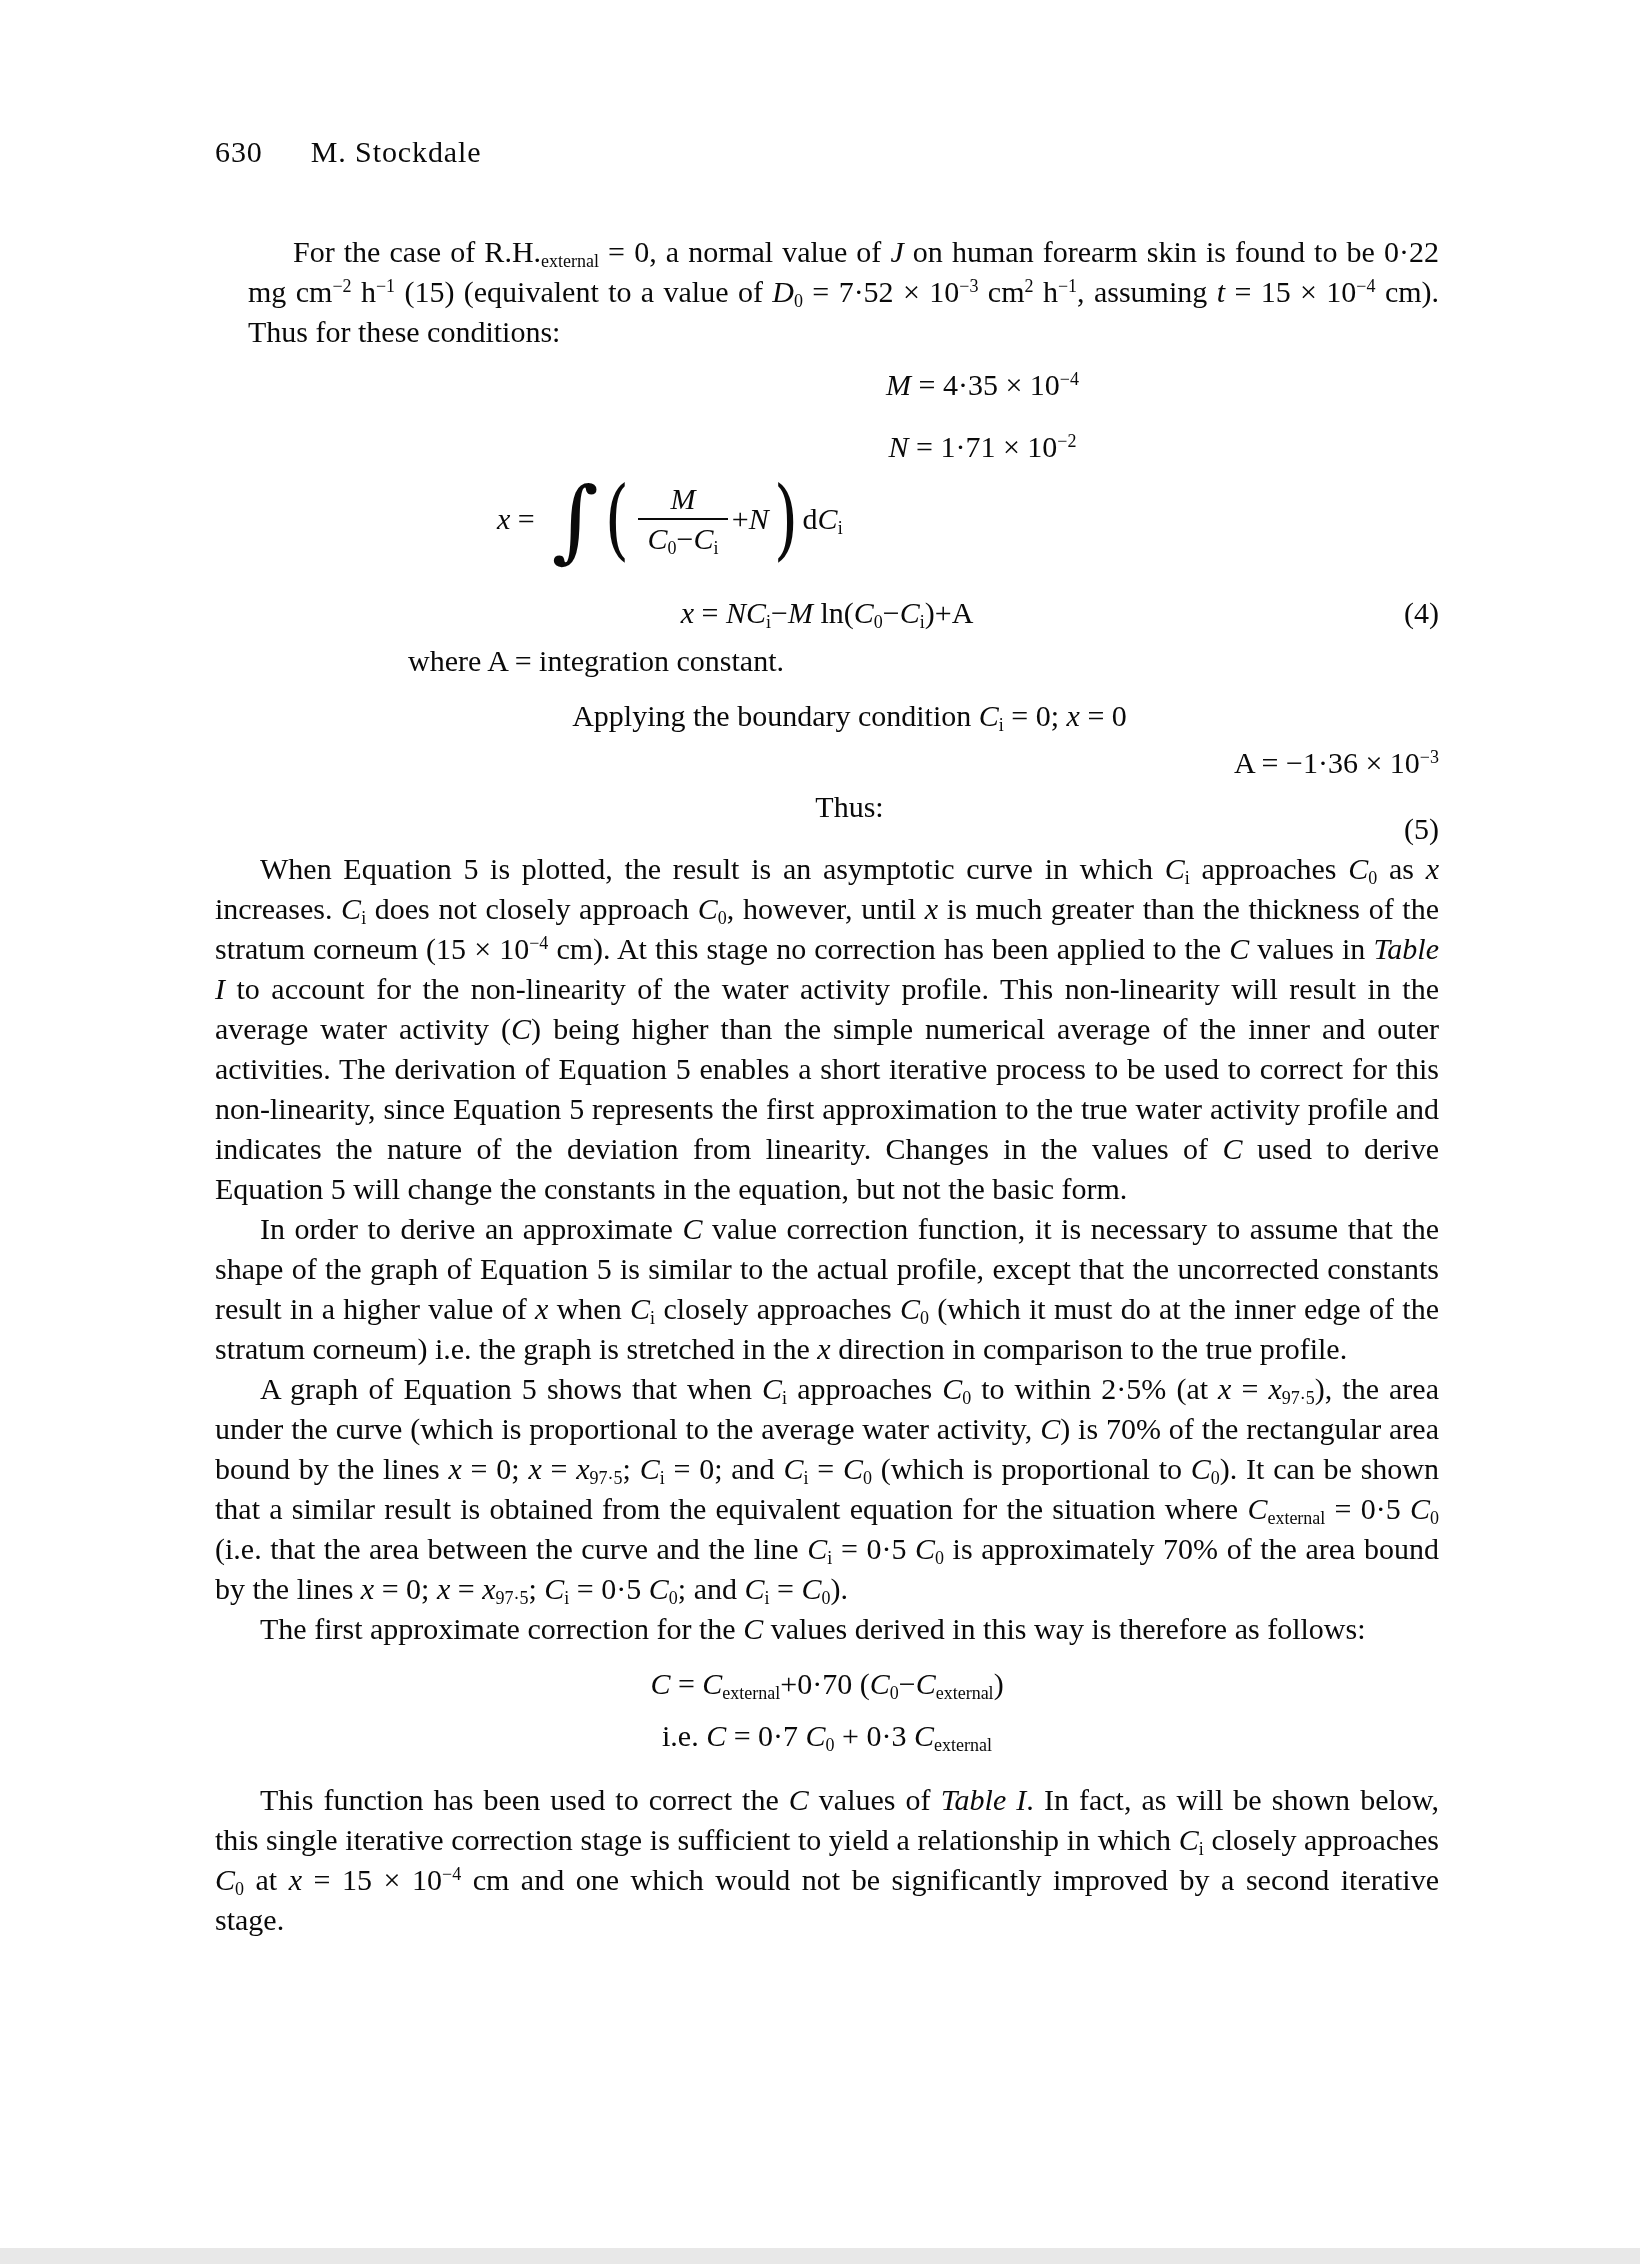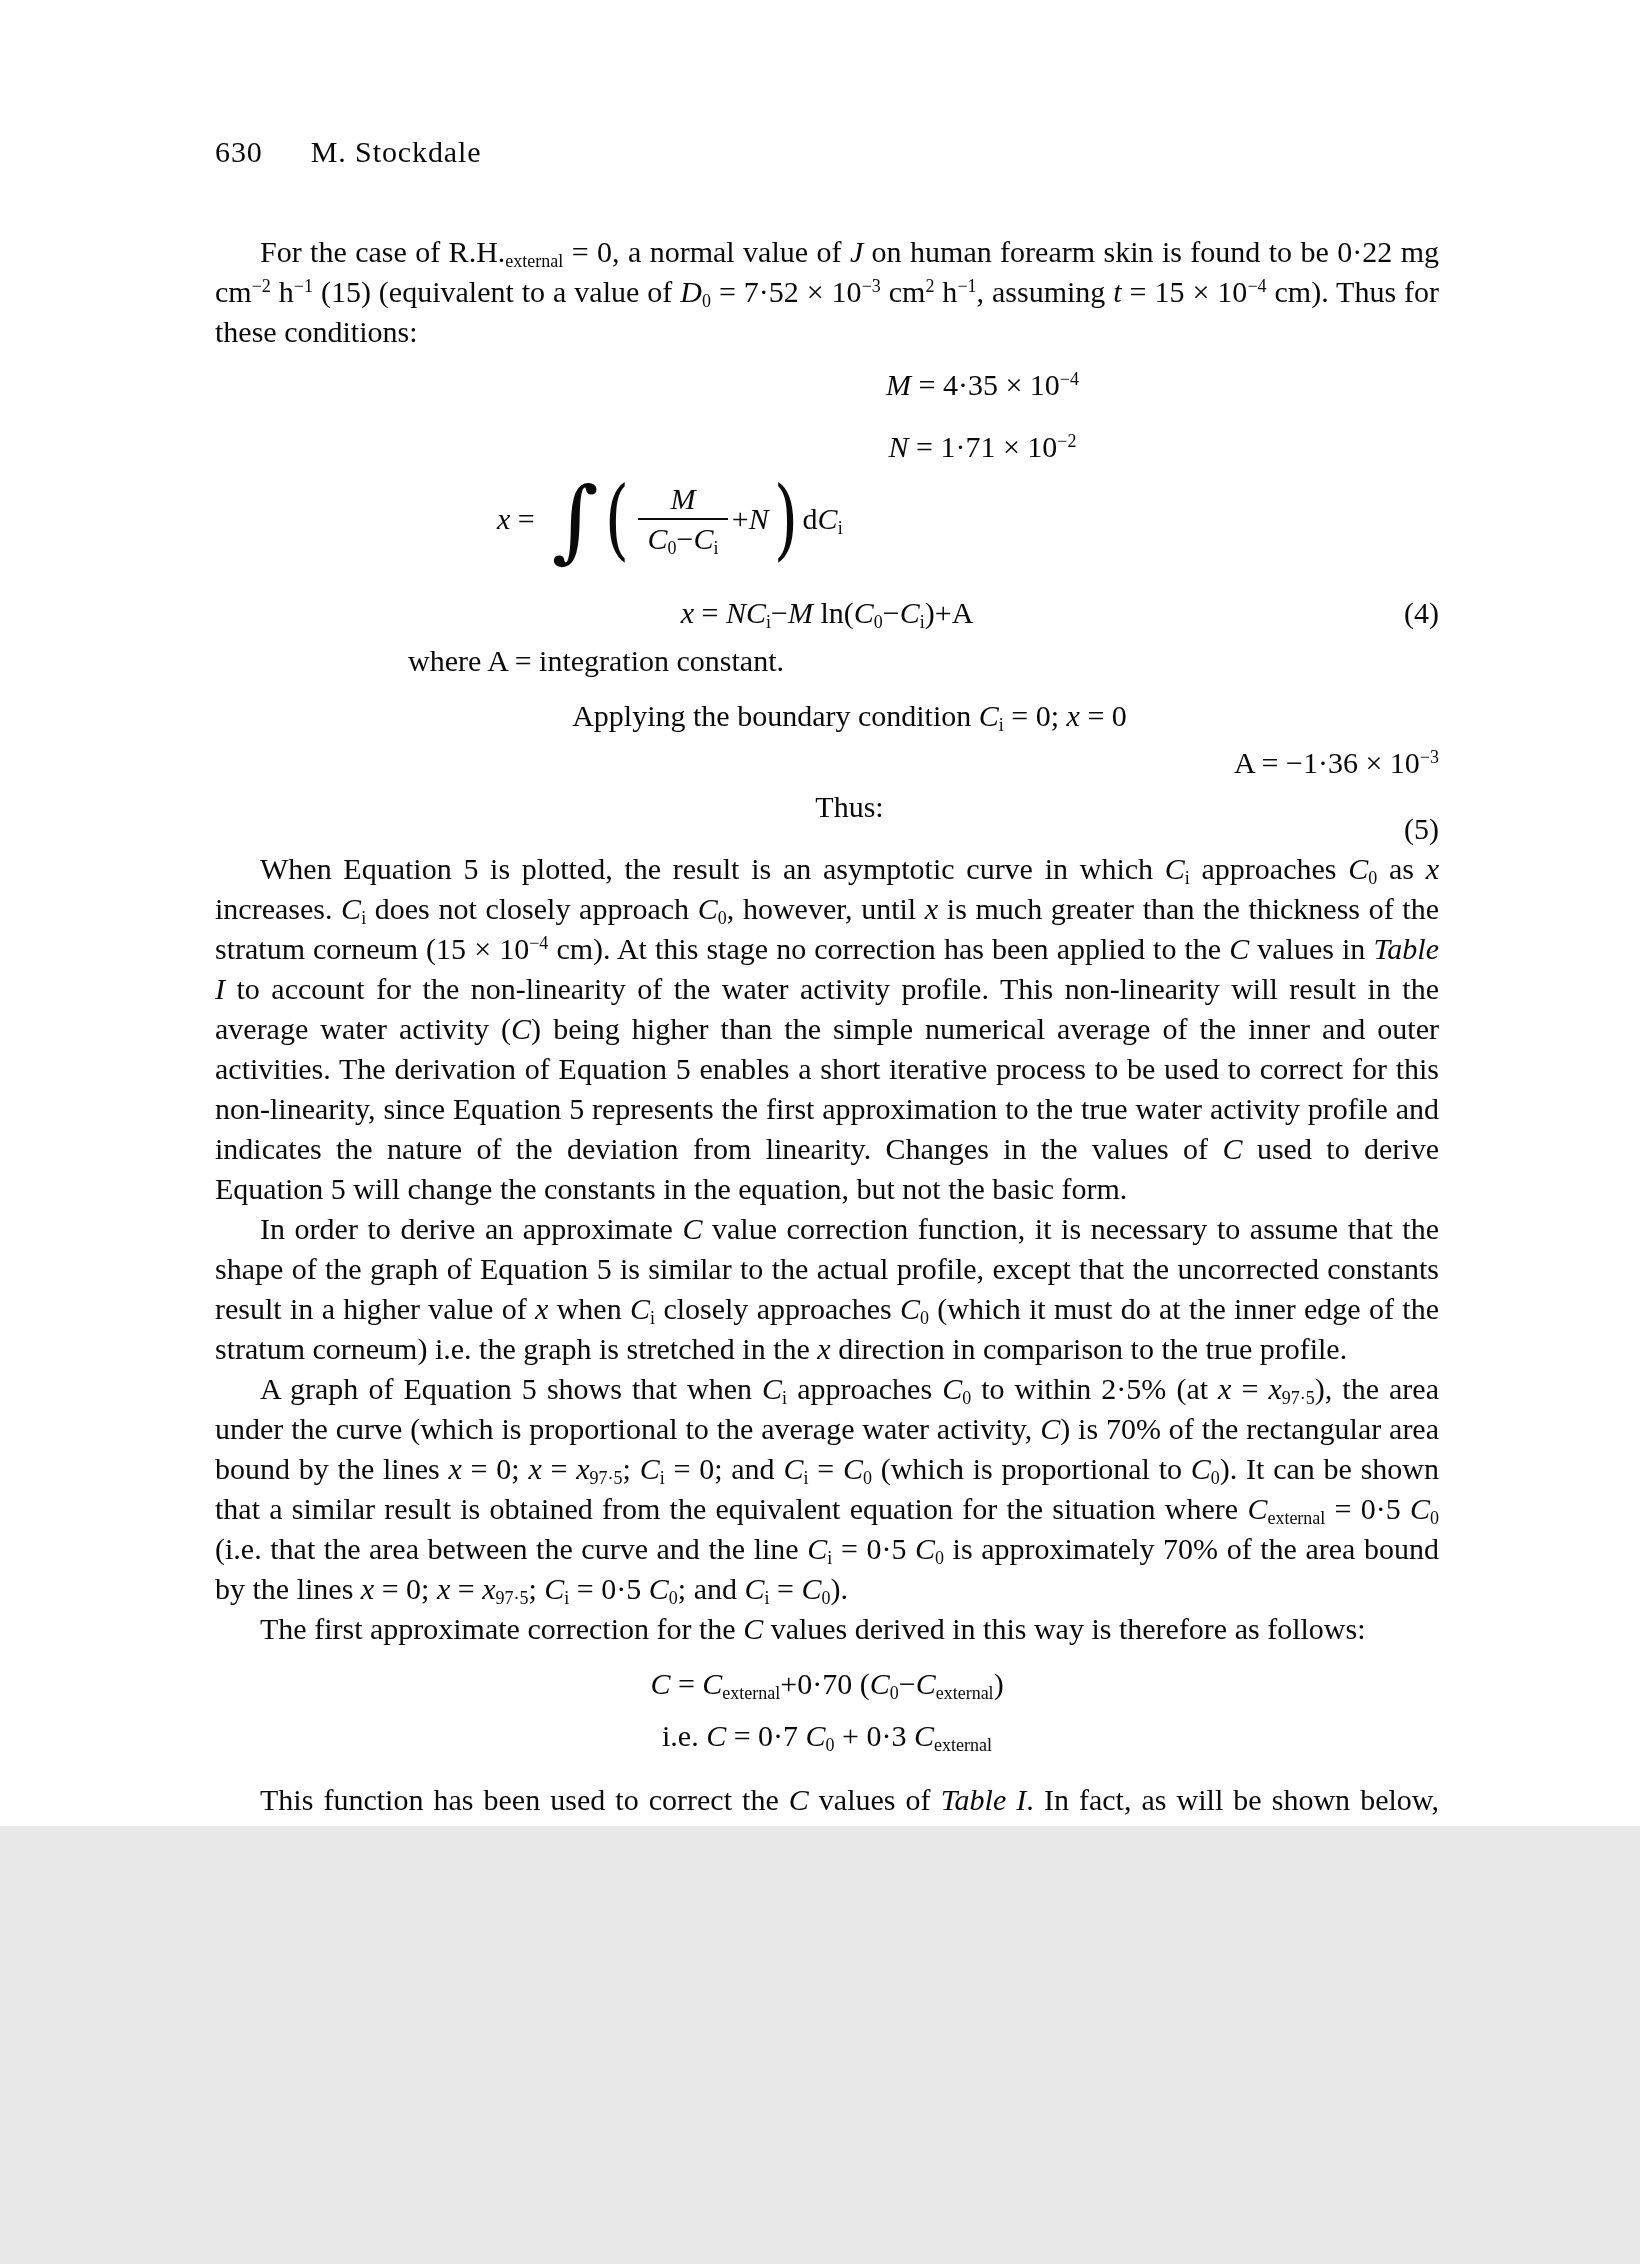--- a/index.html
+++ b/index.html
@@ -1,19 +1,19 @@
 <!DOCTYPE html>
 <html style="font-size:15px"><head>
 <meta charset="utf-8">
 <style>
   html,body { margin:0; padding:0; background:#e8e8e8; }
   .page {
     position: relative;
     width: 1640px;
-    height: 1826px;
+    height: 2248px;
     margin: 0 auto;
     background: #ffffff;
     color: #0a0a0a;
     font-family: "Liberation Serif", "DejaVu Serif", serif;
     font-size: 30px;
     line-height: 40px;
     overflow: hidden;
   }
   .content {
     position: absolute;
@@ -30,21 +30,21 @@
     align-items: baseline;
   }
   .running-head .pagenum { letter-spacing: 0.9px; }
   .running-head .author { margin-left: 48px; letter-spacing: 0.9px; }
 
   p {
     margin: 0;
     text-align: justify;
   }
   p.indent { text-indent: 45px; }
-  .p1 { margin-top: 60px; }
+  .p1 { margin-top: 60px; margin-left: 33px; }
   .p2 { margin-top: 22.6px; }
   .p6 { margin-top: 24.5px; }
 
   .eqline { margin: 0; }
   .eq-left { text-align: center; }
   .eq-m { margin-top: 13px; margin-left: 311px; }
   .eq-n { margin-top: 22px; margin-left: 311px; }
 
   .integral-row {
     display: flex;

